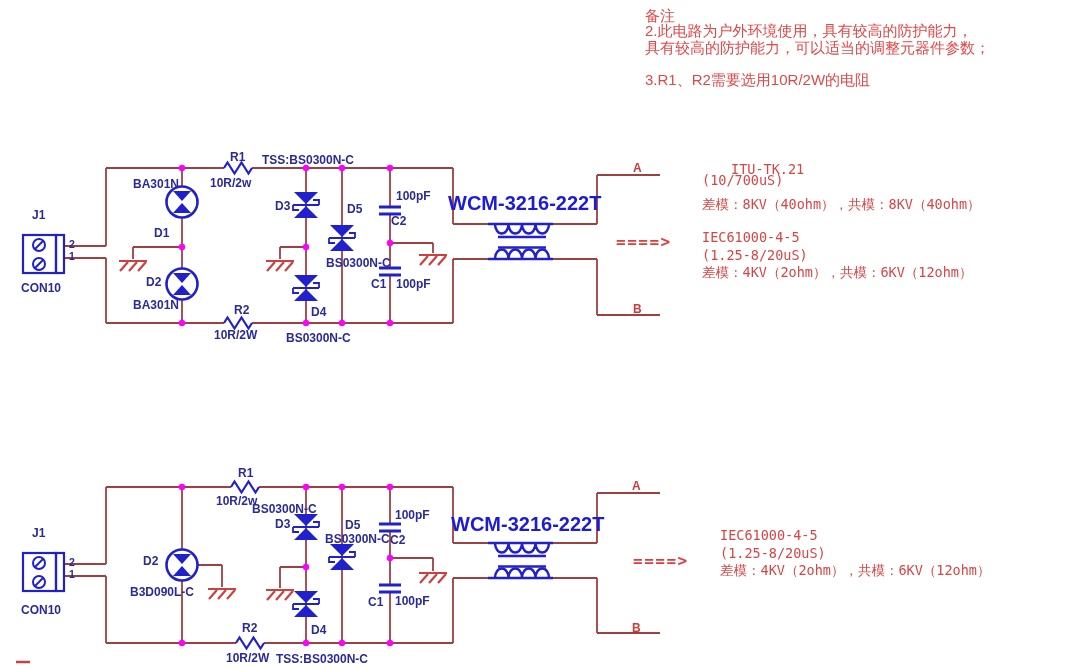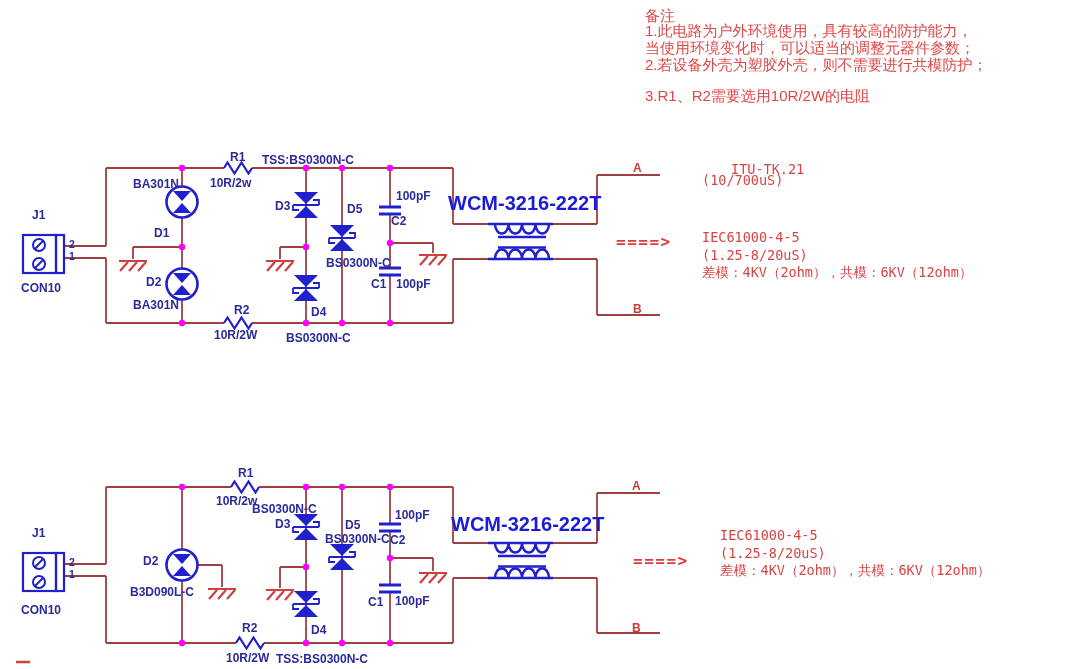--- a/index.html
+++ b/index.html
@@ -143,24 +143,23 @@
       <circle cx="306" cy="567" r="3.2"></circle>
         <circle cx="390" cy="558" r="3.2"></circle>
       <circle cx="182" cy="643" r="3.2"></circle>
         <circle cx="306" cy="643" r="3.2"></circle>
       <circle cx="342" cy="643" r="3.2"></circle>
         <circle cx="390" cy="643" r="3.2"></circle>
     </g>
   </svg>
 
   <div class="note" style="left:645px;top:7px">备注</div>
-  <div class="note" style="left:645px;top:22px">1.此电路为户外环境使用，具有较高的防护能力，</div>
-  <div class="note" style="left:645px;top:39px">当使用环境变化时，可以适当的调整元器件参数；</div>
-  <div class="note" style="left:645px;top:56px">2.若设备外壳为塑胶外壳，则不需要进行共模防护；</div>
-  <div class="note" style="left:645px;top:87px">3.R1、R2需要选用10R/2W的电阻</div>
+  <div class="note" style="left:645px;top:22px">2.此电路为户外环境使用，具有较高的防护能力，</div>
+  <div class="note" style="left:645px;top:39px">具有较高的防护能力，可以适当的调整元器件参数；</div>
+  <div class="note" style="left:645px;top:71px">3.R1、R2需要选用10R/2W的电阻</div>
 
   <div class="lbl" style="left:32px;top:208px">J1</div>
   <div class="lbl" style="left:21px;top:281px">CON10</div>
   <div class="lbl pin" style="left:69px;top:238px">2</div>
   <div class="lbl pin" style="left:69px;top:250px">1</div>
   <div class="lbl" style="left:133px;top:177px">BA301N</div>
   <div class="lbl" style="left:154px;top:226px">D1</div>
   <div class="lbl" style="left:146px;top:275px">D2</div>
   <div class="lbl" style="left:133px;top:298px">BA301N</div>
   <div class="lbl" style="left:230px;top:150px">R1</div>
@@ -176,20 +175,21 @@
   <div class="lbl" style="left:311px;top:305px">D4</div>
   <div class="lbl" style="left:286px;top:331px">BS0300N-C</div>
   <div class="lbl" style="left:234px;top:303px">R2</div>
   <div class="lbl" style="left:214px;top:328px">10R/2W</div>
   <div class="lbl choke" style="left:448px;top:192px">WCM-3216-222T</div>
   <div class="red port" style="left:633px;top:161px">A</div>
   <div class="red port" style="left:633px;top:302px">B</div>
   <div class="red arrow" style="left:616px;top:232px">====&gt;</div>
   <div class="red" style="left:731px;top:161px">ITU-TK.21</div>
   <div class="red" style="left:702px;top:172px">(10/700uS)</div>
+  <div class="red" style="left:702px;top:196px">差模：8KV（40ohm），共模：8KV（40ohm）</div>
   <div class="red" style="left:702px;top:229px">IEC61000-4-5</div>
   <div class="red" style="left:702px;top:247px">(1.25-8/20uS)</div>
   <div class="red" style="left:702px;top:264px">差模：4KV（2ohm），共模：6KV（12ohm）</div>
 
   <div class="lbl" style="left:32px;top:526px">J1</div>
   <div class="lbl" style="left:21px;top:603px">CON10</div>
   <div class="lbl pin" style="left:69px;top:556px">2</div>
   <div class="lbl pin" style="left:69px;top:568px">1</div>
   <div class="lbl" style="left:143px;top:554px">D2</div>
   <div class="lbl" style="left:130px;top:585px">B3D090L-C</div>

